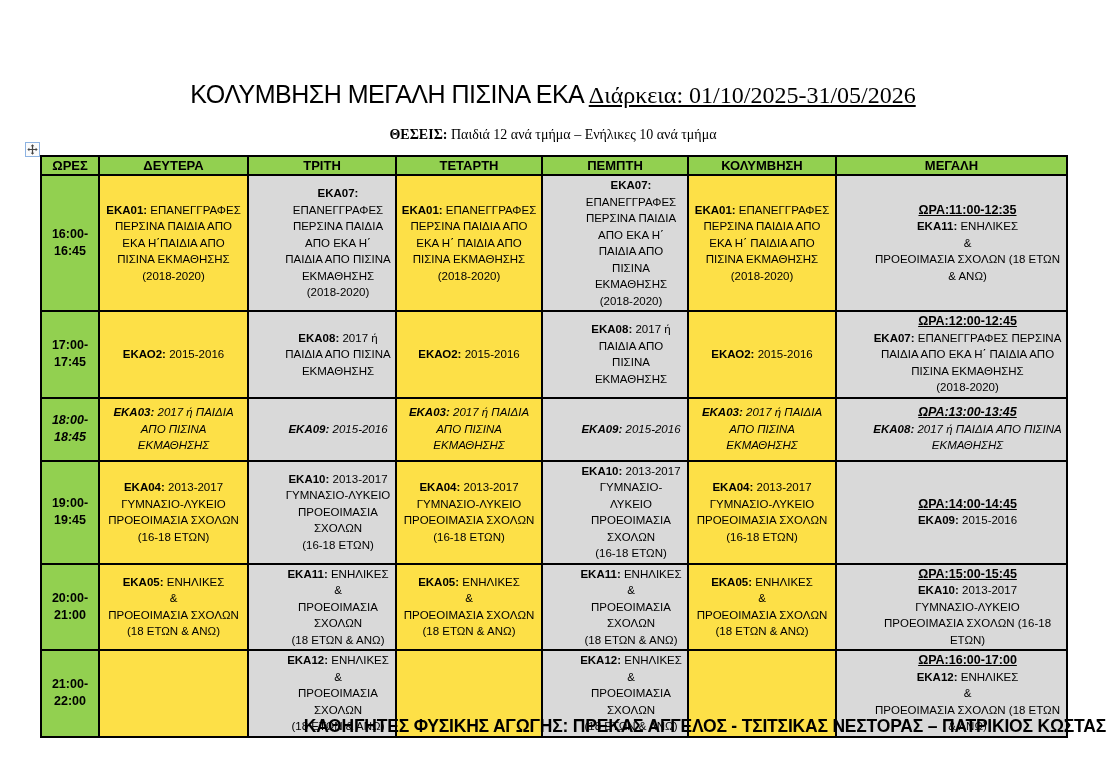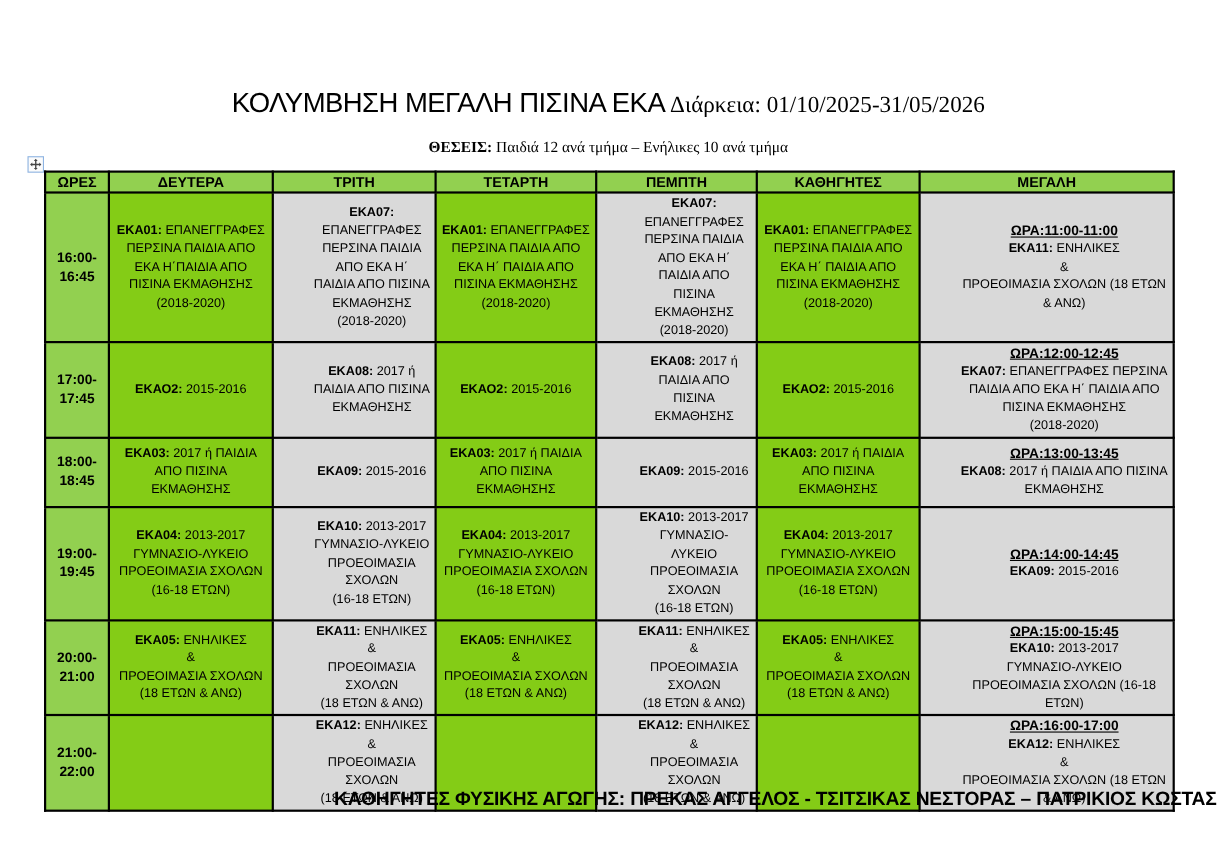--- a/index.html
+++ b/index.html
@@ -2,43 +2,43 @@
 <html><head>
 <meta charset="utf-8">
 <style>
   html,body{margin:0;padding:0;}
   body{
     width:1106px;height:780px;background:#fff;position:relative;
     font-family:"Liberation Sans",sans-serif;color:#000;overflow:hidden;
   }
   .title{position:absolute;top:80px;left:0;width:100%;text-align:center;white-space:nowrap;}
   .title-main{font-size:25px;font-weight:normal;letter-spacing:-0.5px;}
-  .title-duration{font-family:"Liberation Serif",serif;font-size:21px;font-weight:normal;}
+  .title-duration{font-family:"Liberation Serif",serif;font-size:24px;font-weight:normal;text-decoration:underline;}
   .subtitle{position:absolute;top:127px;left:0;width:100%;text-align:center;
     font-family:"Liberation Serif",serif;font-size:14px;}
   .subtitle .lbl{font-weight:bold;}
 
   .handle{position:absolute;top:142px;left:25px;width:15px;height:15px;
     border:1px solid #8db3e2;background:#fbfbfb;display:flex;align-items:center;justify-content:center;box-sizing:border-box;}
   .handle svg{width:11px;height:11px;display:block;}
 
   table.sched{position:absolute;top:155px;left:40px;border-collapse:collapse;table-layout:fixed;}
   .sched th,.sched td{border:2px solid #000;padding:1px 4px;text-align:center;vertical-align:middle;box-sizing:border-box;}
   .sched thead tr{height:17px;}
   .sched th{background:var(--green,#92D050);font-size:13px;font-weight:bold;}
   .sched tbody tr:nth-child(1){height:84px;}
   .sched tbody tr:nth-child(2){height:84px;}
-  .sched tbody tr:nth-child(3){height:63px;}
+  .sched tbody tr:nth-child(3){height:63px;font-style:italic;}
   .sched tbody tr:nth-child(4){height:83px;}
   .sched tbody tr:nth-child(5){height:83px;}
   .sched tbody tr:nth-child(6){height:83px;}
   td.time{background:var(--green,#92D050);font-weight:bold;font-size:12.5px;white-space:pre-line;line-height:17px;margin-left:36px;}
   td.cell{font-size:11.5px;line-height:16.5px;}
   td.gray{background:var(--gray,#D9D9D9);padding-left:36px;}
-  td.white{background:#84cc16;}
+  td.white{background:#fde047;}
   .code{font-weight:bold;}
   .desc{white-space:pre-line;}
   .hour{font-weight:bold;text-decoration:underline;font-size:12.5px;}
 
   .footer{position:absolute;top:716px;left:0;width:100%;text-align:right;
     font-weight:bold;font-size:17.5px;letter-spacing:-0.2px;white-space:nowrap;}
 </style>
 </head>
 <body style="--green: #92D050; --gray: #D9D9D9;">
 
@@ -70,34 +70,34 @@
       <col style="width:148px">
       <col style="width:231px">
   </colgroup>
   <thead>
     <tr>
       <th>ΩΡΕΣ</th>
       <th>ΔΕΥΤΕΡΑ</th>
       <th>ΤΡΙΤΗ</th>
       <th>ΤΕΤΑΡΤΗ</th>
       <th>ΠΕΜΠΤΗ</th>
-      <th>ΚΑΘΗΓΗΤΕΣ</th>
+      <th>ΚΟΛΥΜΒΗΣΗ</th>
       <th>ΜΕΓΑΛΗ</th>
     </tr>
   </thead>
   <tbody id="schedule-body">
       <tr>
         <td class="time">16:00-
 16:45</td>
         <td class="cell white"><span class="code">ΕΚΑ01:</span> <span class="desc">ΕΠΑΝΕΓΓΡΑΦΕΣ ΠΕΡΣΙΝΑ ΠΑΙΔΙΑ ΑΠΟ ΕΚΑ Η΄ΠΑΙΔΙΑ ΑΠΟ ΠΙΣΙΝΑ ΕΚΜΑΘΗΣΗΣ (2018-2020)</span></td>
         <td class="cell gray"><span class="code">ΕΚΑ07:</span> <span class="desc">ΕΠΑΝΕΓΓΡΑΦΕΣ ΠΕΡΣΙΝΑ ΠΑΙΔΙΑ ΑΠΟ ΕΚΑ Η΄ ΠΑΙΔΙΑ ΑΠΟ ΠΙΣΙΝΑ ΕΚΜΑΘΗΣΗΣ (2018-2020)</span></td>
         <td class="cell white"><span class="code">ΕΚΑ01:</span> <span class="desc">ΕΠΑΝΕΓΓΡΑΦΕΣ ΠΕΡΣΙΝΑ ΠΑΙΔΙΑ ΑΠΟ ΕΚΑ Η΄ ΠΑΙΔΙΑ ΑΠΟ ΠΙΣΙΝΑ ΕΚΜΑΘΗΣΗΣ (2018-2020)</span></td>
         <td class="cell gray"><span class="code">ΕΚΑ07:</span> <span class="desc">ΕΠΑΝΕΓΓΡΑΦΕΣ ΠΕΡΣΙΝΑ ΠΑΙΔΙΑ ΑΠΟ ΕΚΑ Η΄ ΠΑΙΔΙΑ ΑΠΟ ΠΙΣΙΝΑ ΕΚΜΑΘΗΣΗΣ (2018-2020)</span></td>
         <td class="cell white"><span class="code">ΕΚΑ01:</span> <span class="desc">ΕΠΑΝΕΓΓΡΑΦΕΣ ΠΕΡΣΙΝΑ ΠΑΙΔΙΑ ΑΠΟ ΕΚΑ Η΄ ΠΑΙΔΙΑ ΑΠΟ ΠΙΣΙΝΑ ΕΚΜΑΘΗΣΗΣ (2018-2020)</span></td>
-        <td class="cell gray"><div class="hour">ΩΡΑ:11:00-11:00</div><span class="code">ΕΚΑ11:</span> <span class="desc">ΕΝΗΛΙΚΕΣ
+        <td class="cell gray"><div class="hour">ΩΡΑ:11:00-12:35</div><span class="code">ΕΚΑ11:</span> <span class="desc">ΕΝΗΛΙΚΕΣ
 &amp;
 ΠΡΟΕΟΙΜΑΣΙΑ ΣΧΟΛΩΝ (18 ΕΤΩΝ &amp; ΑΝΩ)</span></td>
       </tr>
       <tr>
         <td class="time">17:00-
 17:45</td>
         <td class="cell white"><span class="code">ΕΚΑΟ2:</span> <span class="desc">2015-2016</span></td>
         <td class="cell gray"><span class="code">ΕΚΑ08:</span> <span class="desc">2017 ή ΠΑΙΔΙΑ ΑΠΟ ΠΙΣΙΝΑ ΕΚΜΑΘΗΣΗΣ</span></td>
         <td class="cell white"><span class="code">ΕΚΑΟ2:</span> <span class="desc">2015-2016</span></td>
         <td class="cell gray"><span class="code">ΕΚΑ08:</span> <span class="desc">2017 ή ΠΑΙΔΙΑ ΑΠΟ ΠΙΣΙΝΑ ΕΚΜΑΘΗΣΗΣ</span></td>

